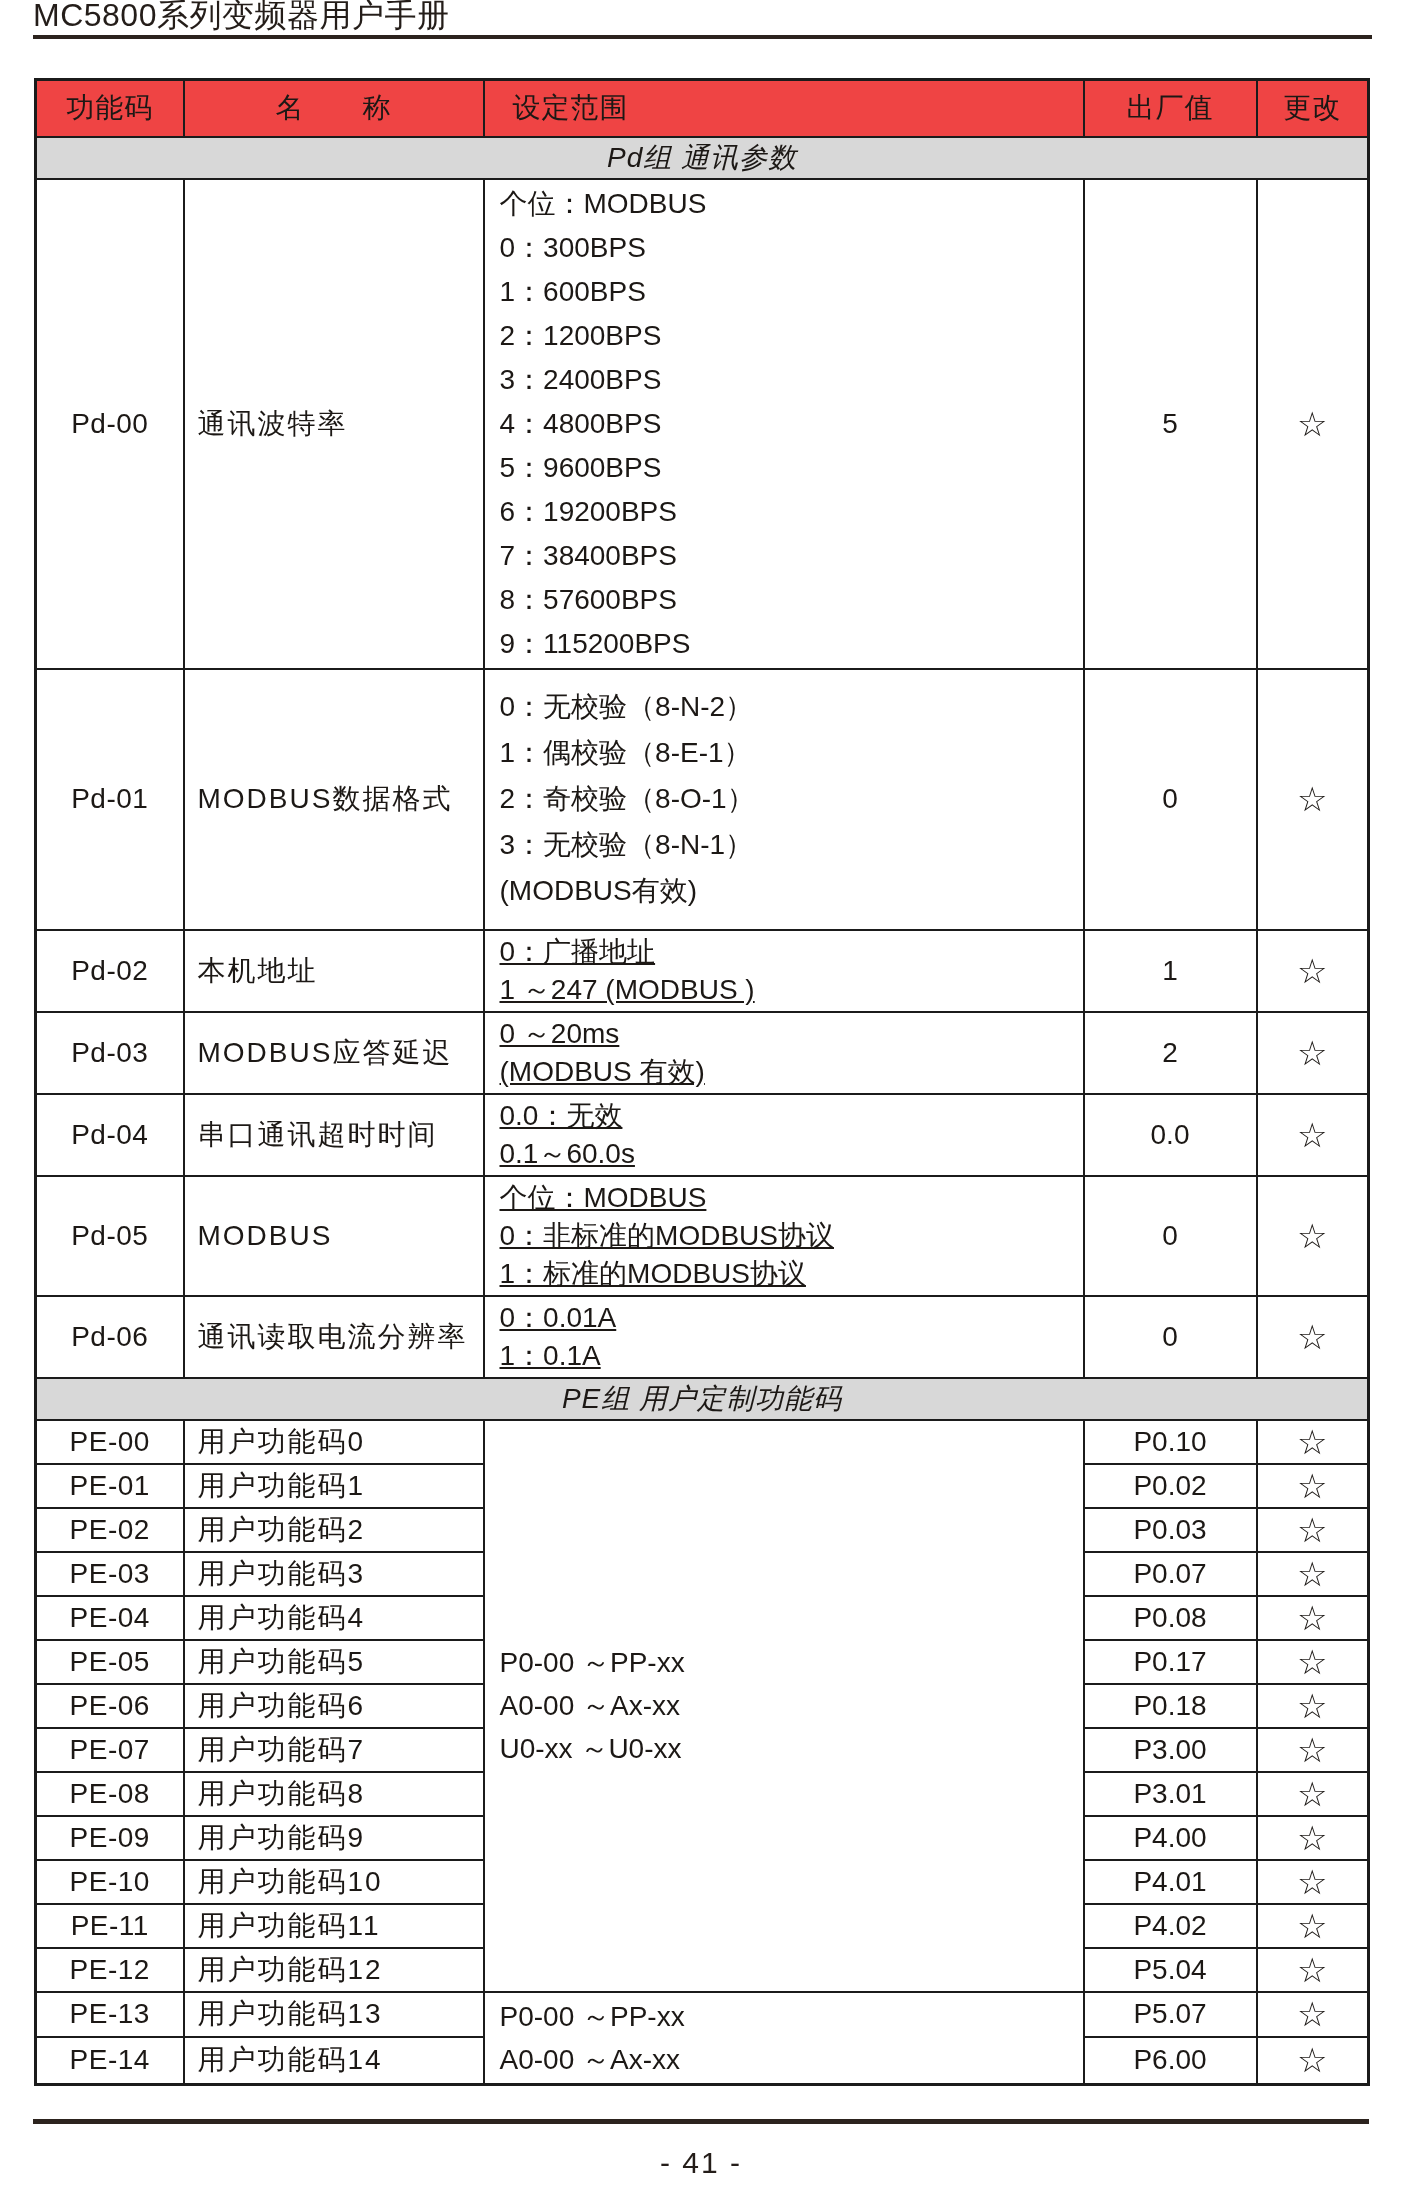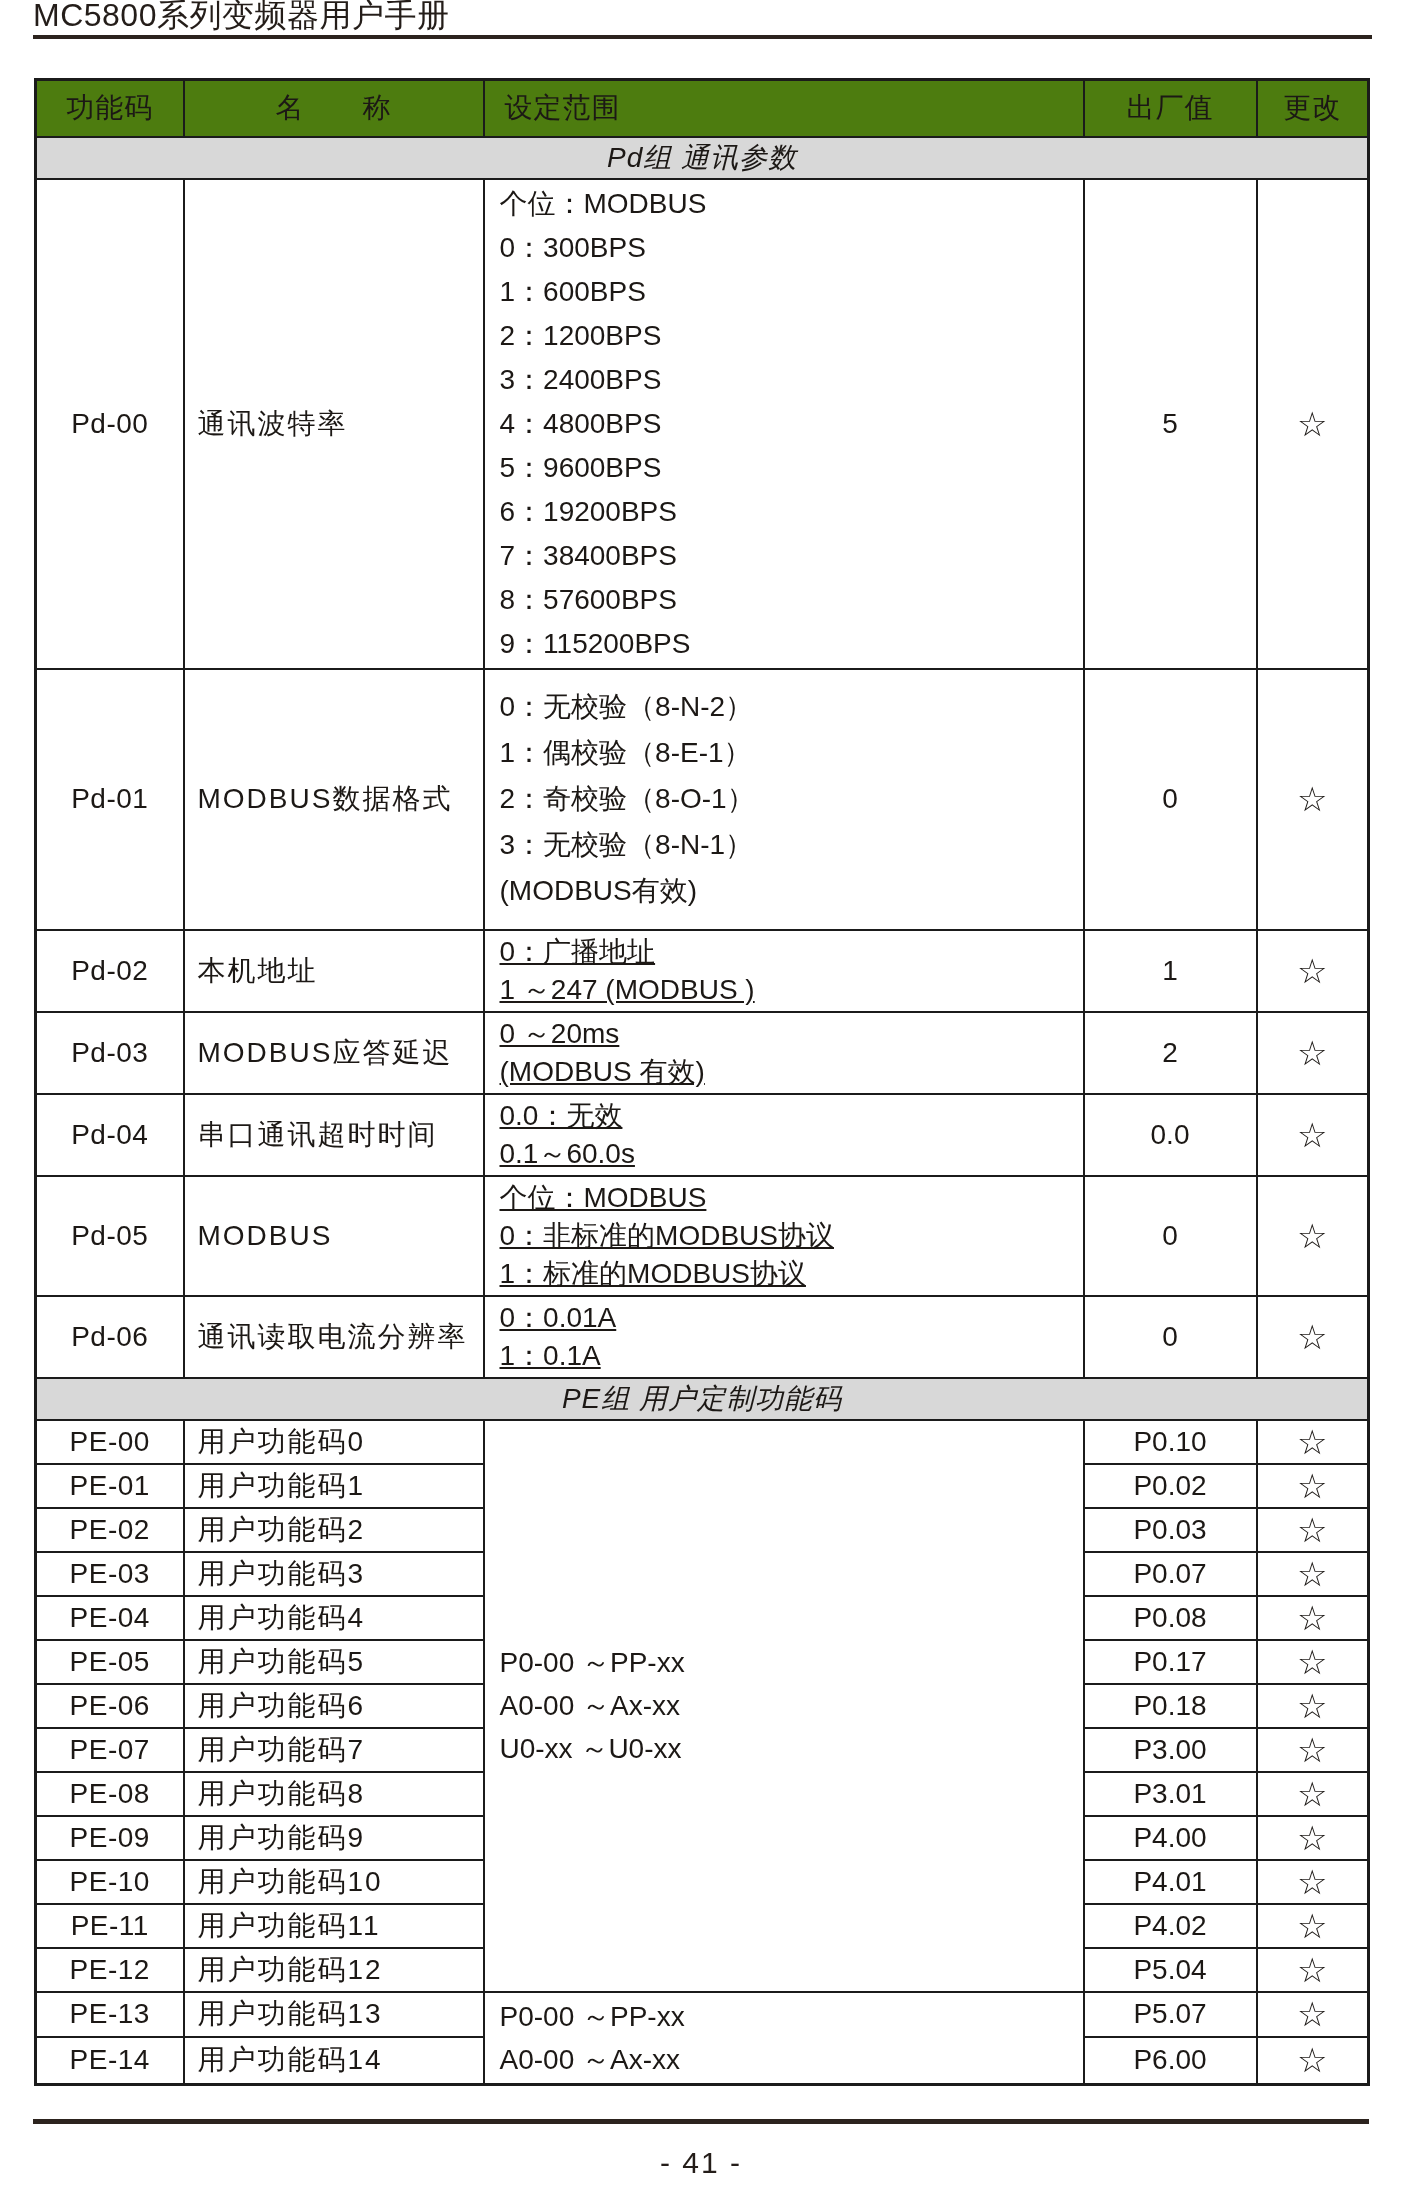--- a/index.html
+++ b/index.html
@@ -25,23 +25,23 @@
     border-collapse:collapse; table-layout:fixed;
     border:3px solid #1b1b1b;
   }
   .param-table th, .param-table td {
     border:2px solid #1b1b1b;
     font-size:28px; font-weight:400;
     vertical-align:middle;
     overflow:hidden;
   }
   .param-table th {
-    background:#4d7c0f; text-align:center; letter-spacing:1px;font-family:Liberation Mono, monospace;
-  }
-  .param-table th.th-range { text-align:left; padding-left:20px; }
+    background:#ef4444; text-align:center; letter-spacing:1px;font-family:Liberation Mono, monospace;
+  }
+  .param-table th.th-range { text-align:left; padding-left:28px; }
 
   tr.group-row td {
     background:#d8d8d8; text-align:center; letter-spacing:1px;font-style:italic;
   }
 
   td.code-cell { text-align:center; letter-spacing:0.5px; }
   td.name-cell { text-align:left; padding:2px 13px; letter-spacing:2px; line-height:38px; }
   td.range-cell { text-align:left; padding:2px 15px; white-space:pre-line; }
   td.def-cell  { text-align:center; }
   td.star-cell { text-align:center; font-size:34px; }

